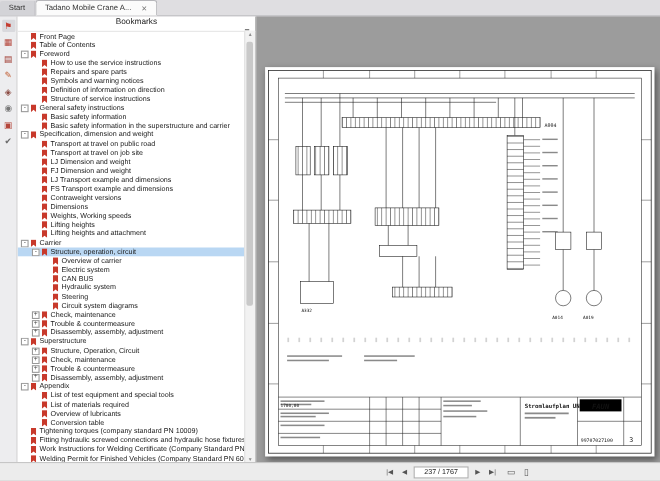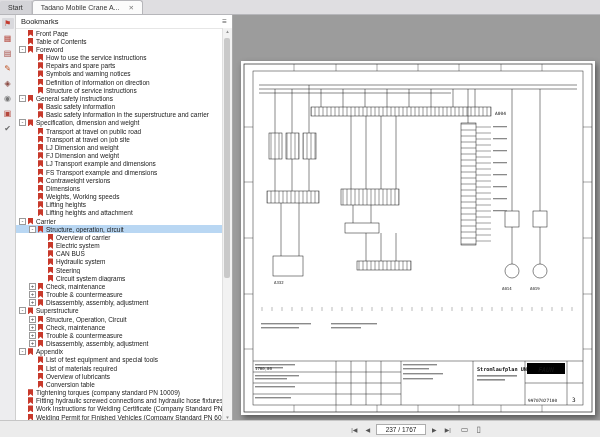--- a/index.html
+++ b/index.html
@@ -20,21 +20,21 @@
   .main{position:absolute;top:15px;left:0;right:0;bottom:16px;display:flex;}
 
   .iconstrip{width:15px;background:#ededef;border-right:1px solid #cfcfcf;
              display:flex;flex-direction:column;align-items:center;padding-top:3px;gap:4px;}
   .strip-ic{width:12px;height:11px;font-size:8px;line-height:11px;text-align:center;cursor:default;}
   .strip-ic.sel{background:#d9d9dd;border-radius:1px;}
 
   .panel{width:216px;min-width:216px;background:#ffffff;border-right:1px solid #a9a9a9;
          display:flex;flex-direction:column;position:relative;}
   .panel-header{height:13px;min-height:13px;display:flex;align-items:center;padding:0 5px;
-                font-size:7.5px;color:#222;border-bottom:1px solid #e6e6e6;}
+                font-size:7.5px;color:#222;border-bottom:1px solid #e6e6e6;flex-direction:column;}
   .panel-menu{margin-left:auto;color:#555;font-size:8px;}
   .panel-menu::before{content:"≡";}
   .tree{flex:1;overflow:hidden;padding-right:9px;}
 
   .bm-row{height:8.18px;display:flex;align-items:center;white-space:nowrap;overflow:hidden;}
   .bm-row.selected{background:#b9d7f3;}
   .bm-box{width:7px;height:7px;min-width:7px;border:0.5px solid #9a9a9a;box-sizing:border-box;
           font-size:6px;line-height:5.5px;text-align:center;color:#444;background:#fff;margin-right:2px;}
   .bm-box.hidden{visibility:hidden;}
   .bm-ic{width:5px;height:7px;min-width:5px;background:#c8392b;margin-right:3px;

